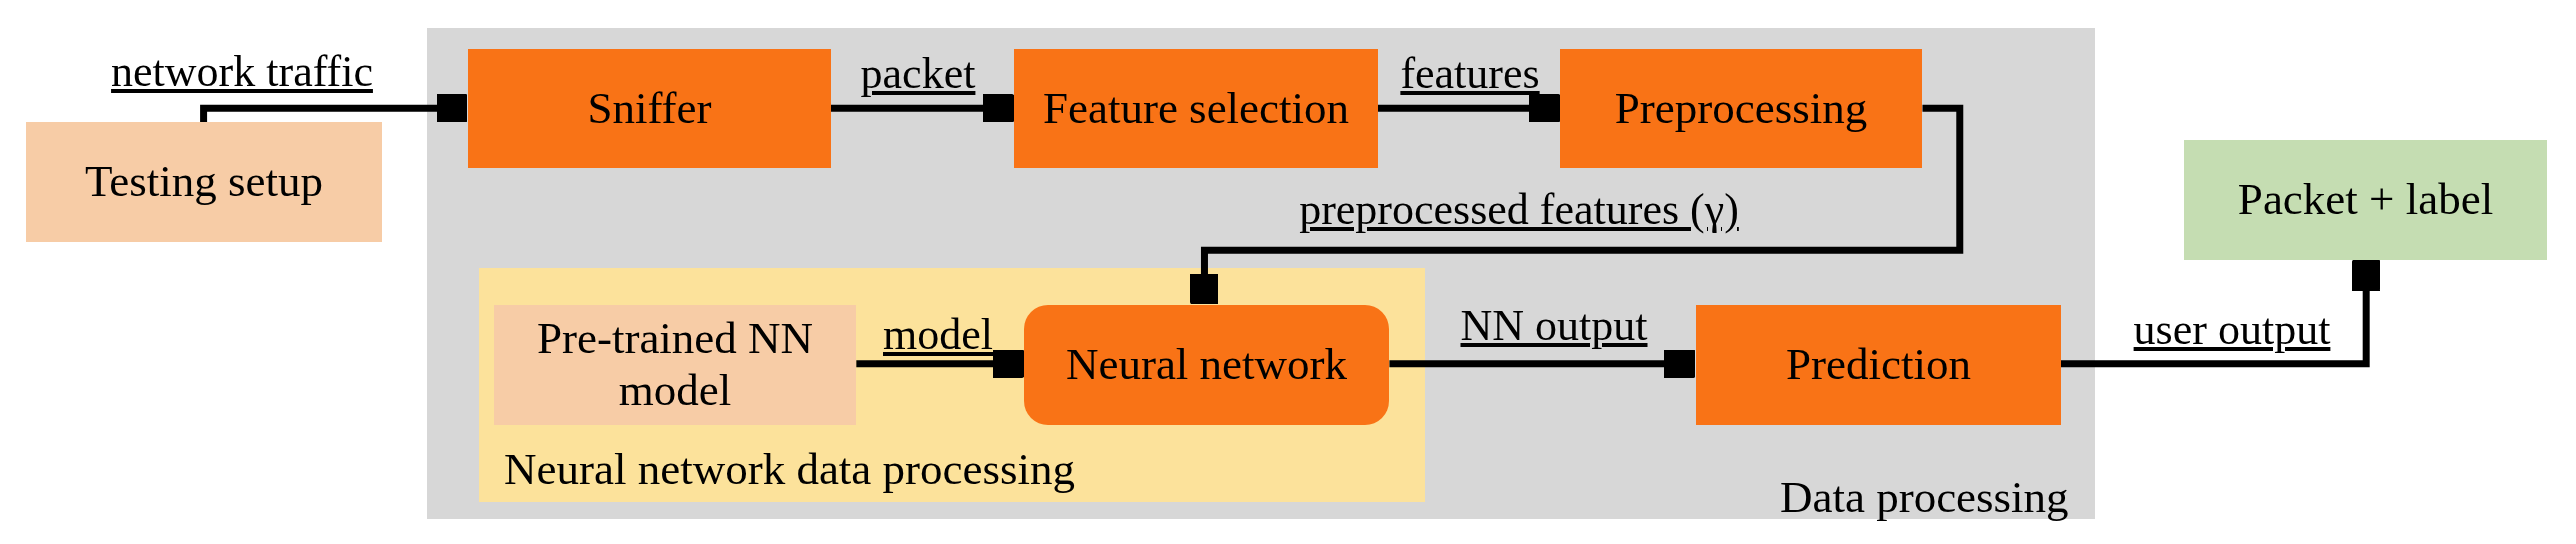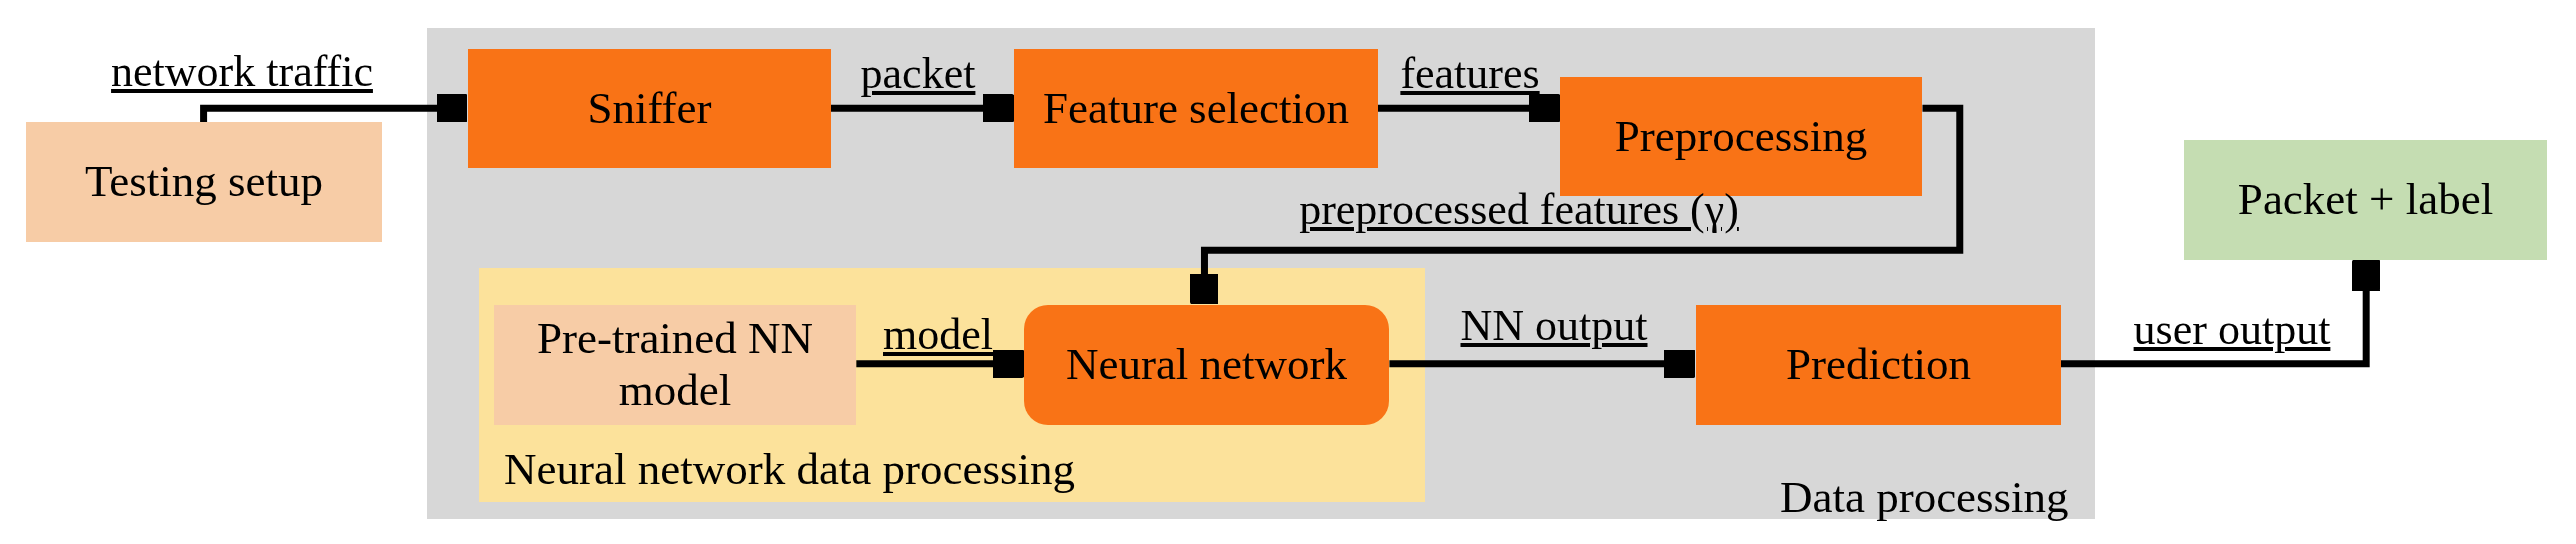--- a/index.html
+++ b/index.html
@@ -62,21 +62,21 @@
     font-size: 45px;
     line-height: 1.15;
   }
   .fill-peach { background: #f7cca6; }
   .fill-blue  { background: #f97316; }
   .fill-green { background: #c5ddb2; }
 
   .node-testing        { left: 26px;   top: 122px; width: 356px; height: 120px; }
   .node-sniffer        { left: 468px;  top: 49px;  width: 363px; height: 119px; }
   .node-featsel        { left: 1014px; top: 49px;  width: 364px; height: 119px; }
-  .node-preproc        { left: 1560px; top: 49px;  width: 362px; height: 119px; margin-top: 28px; }
+  .node-preproc        { left: 1560px; top: 49px;  width: 362px; height: 119px; }
   .node-pretrained     { left: 494px;  top: 305px; width: 362px; height: 120px; }
   .node-neuralnet      { left: 1024px; top: 305px; width: 365px; height: 120px; border-radius: 24px; }
   .node-prediction     { left: 1696px; top: 305px; width: 365px; height: 120px; }
   .node-packetlabel    { left: 2184px; top: 140px; width: 363px; height: 120px; }
 
   
   .edge-label {
     position: absolute;
     font-size: 44px;
     line-height: 1.15;

